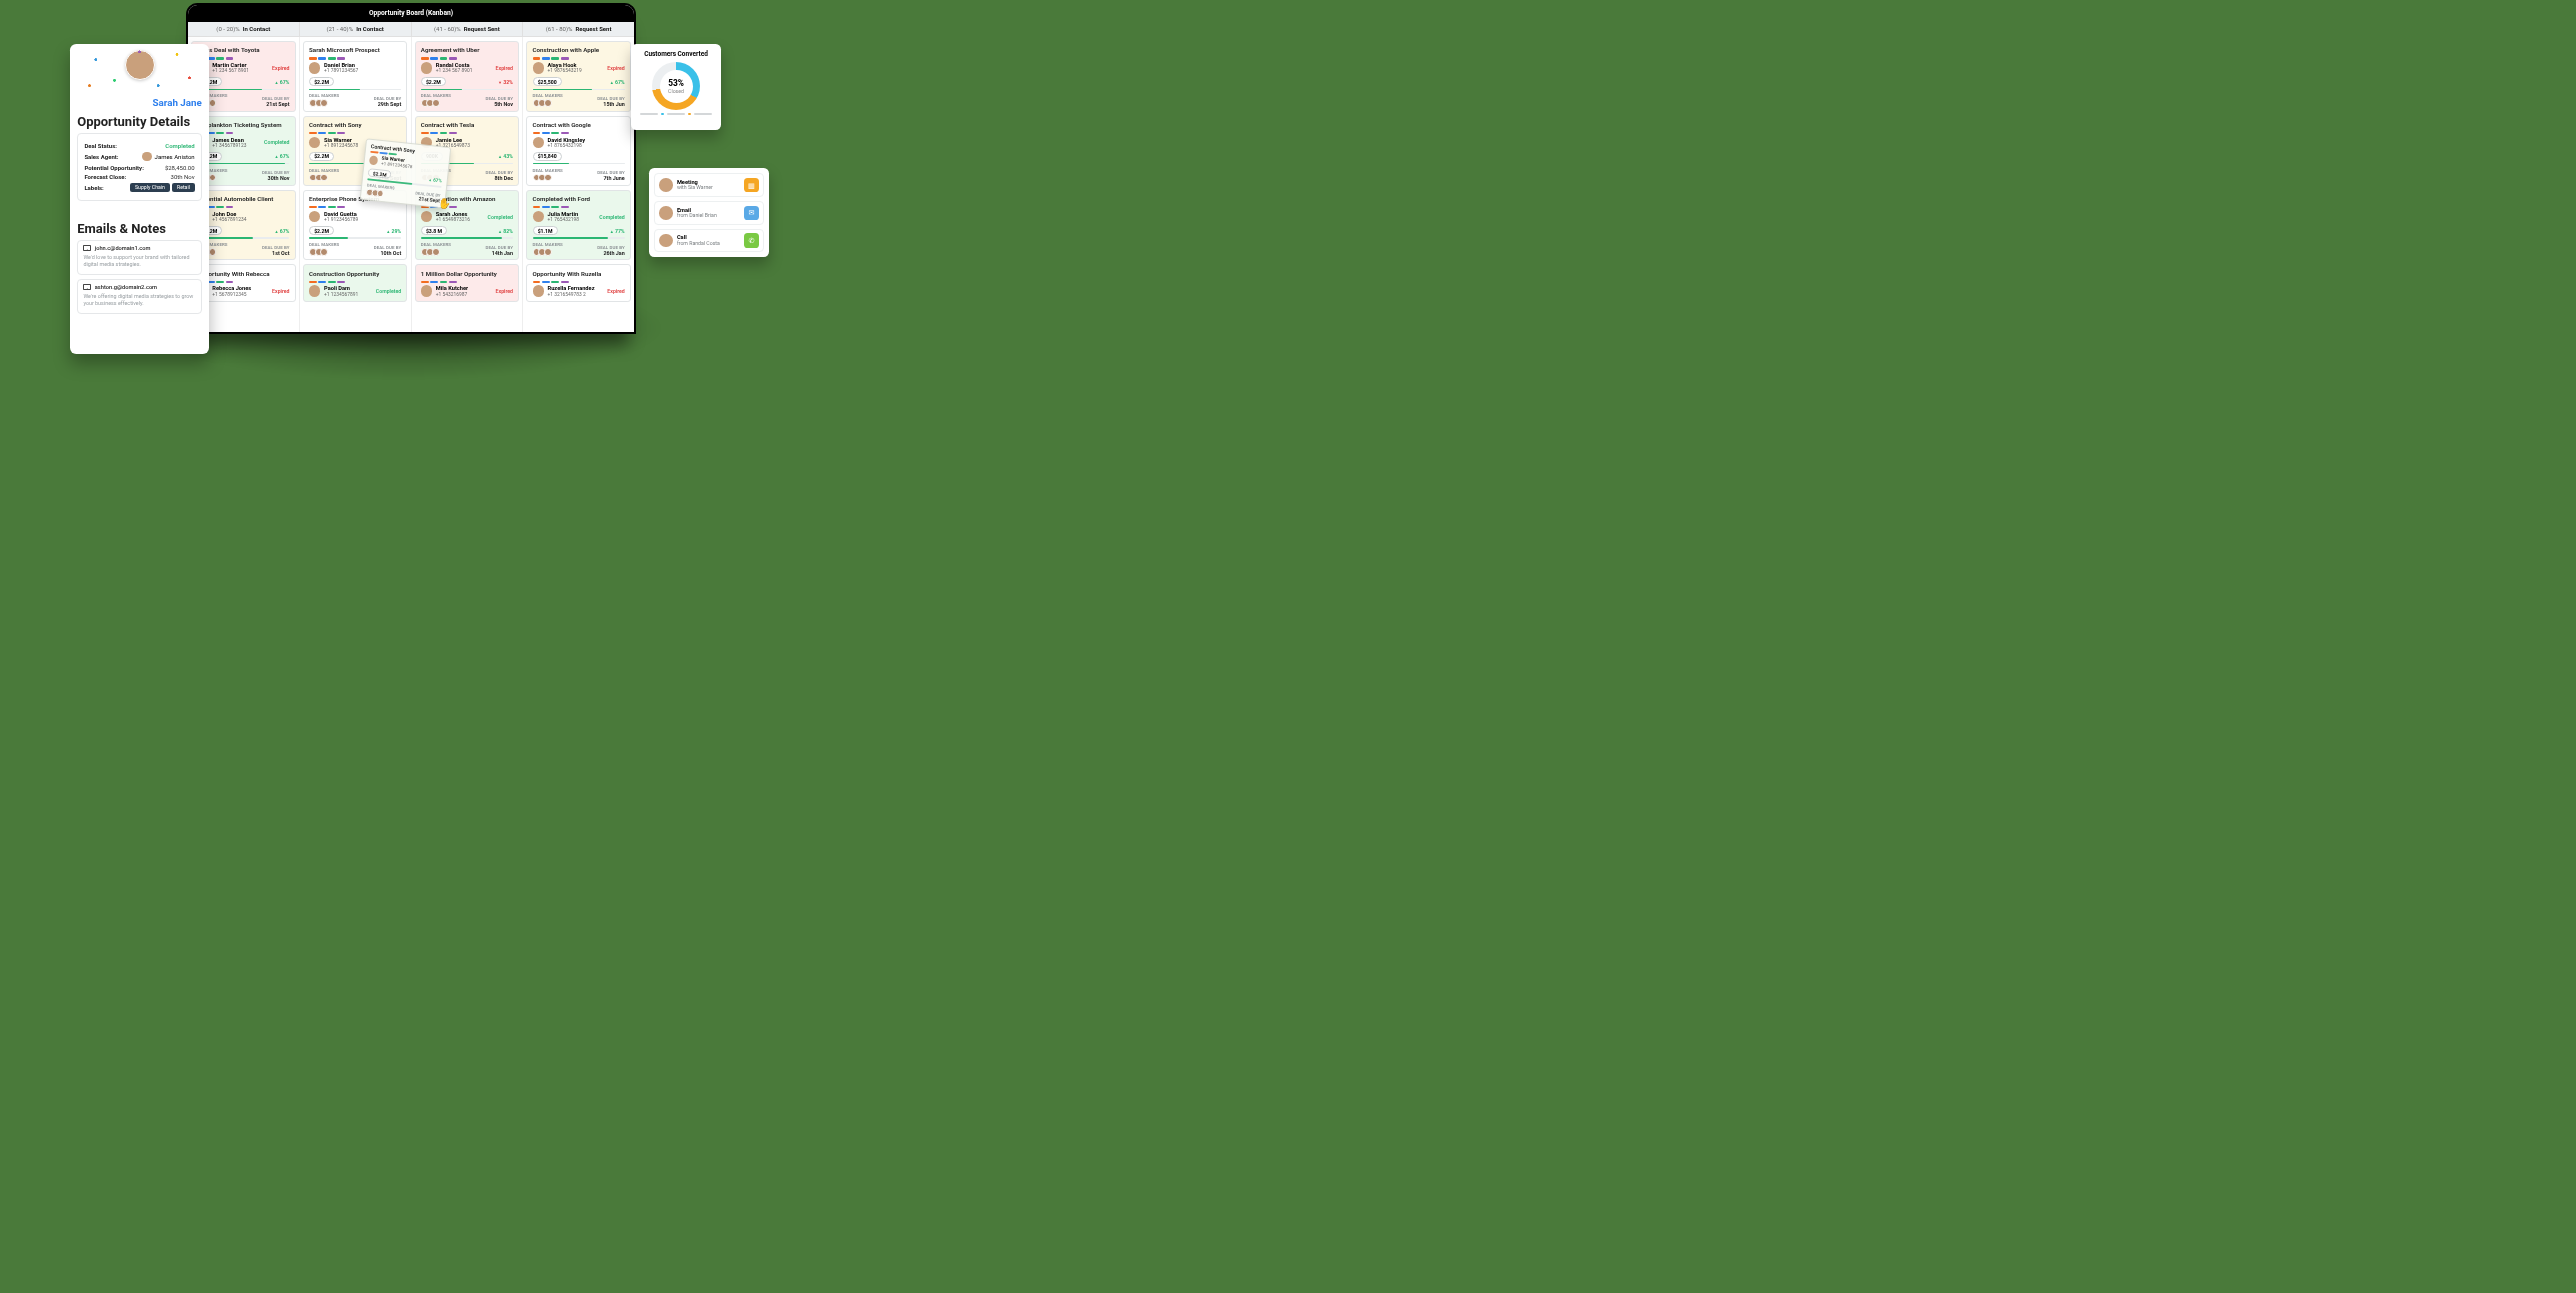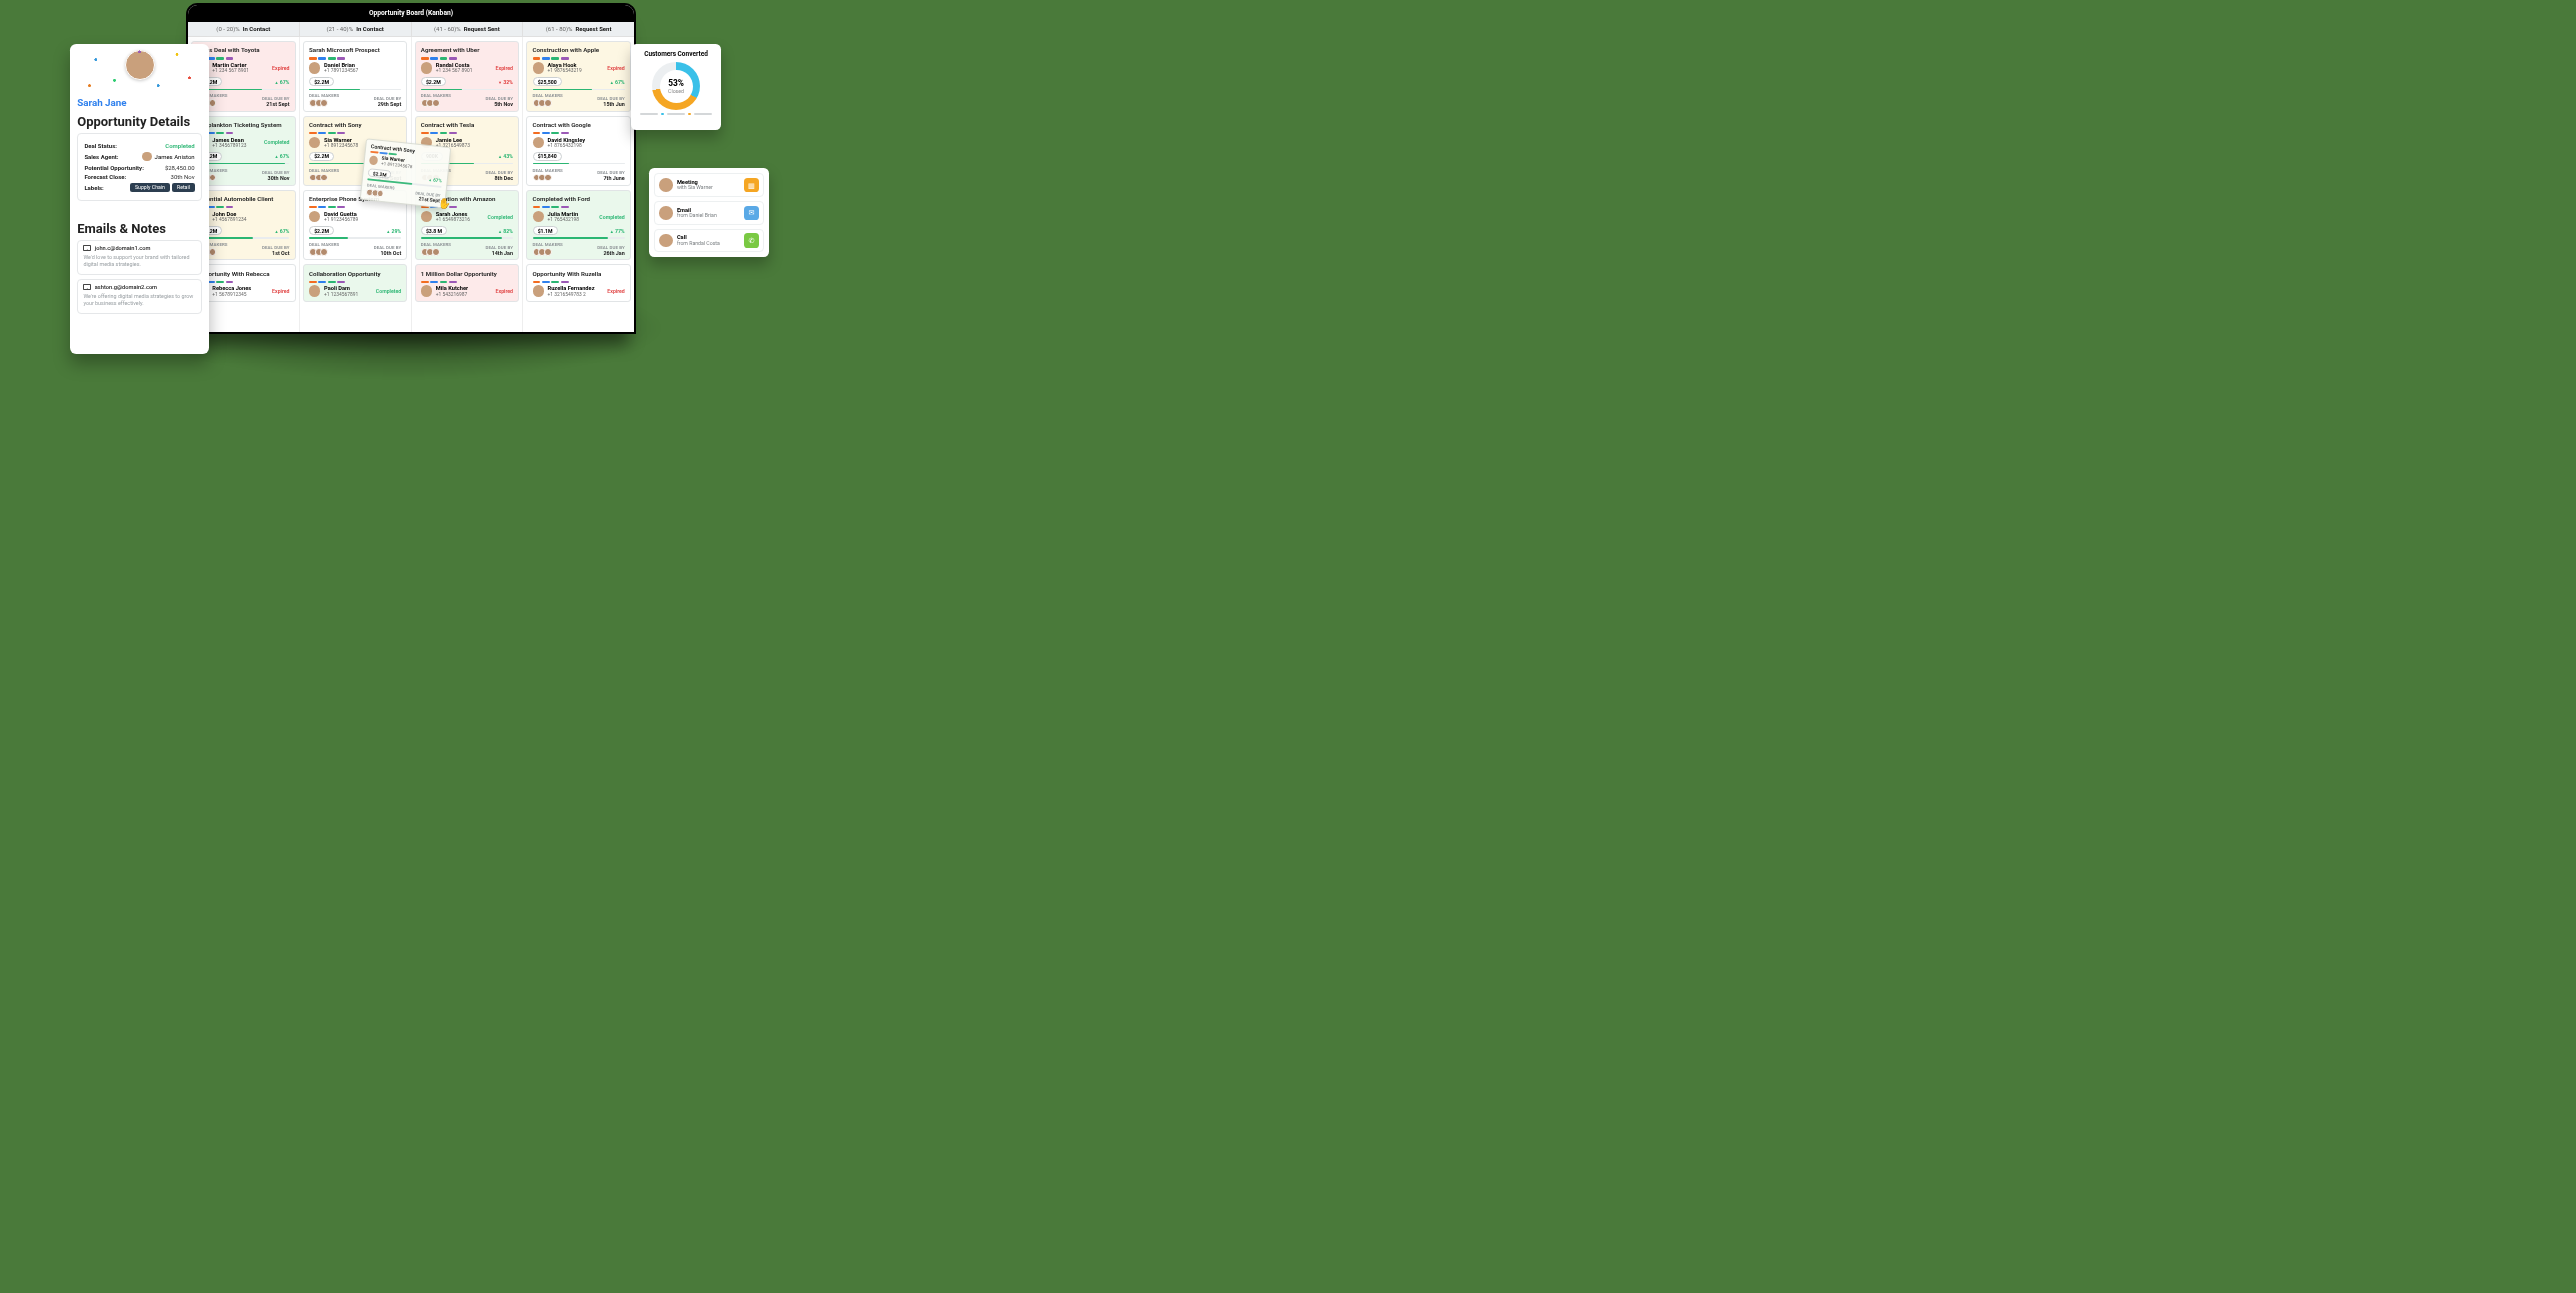--- a/index.html
+++ b/index.html
@@ -68,21 +68,21 @@
   .confetti-top .big-avatar{ width:30px; height:30px; border-radius:50%; background:#c9a07c; border:1.6px solid #fff; box-shadow:0 1px 3.1px rgba(0,0,0,.2); display:inline-block;}
   .confetti-top::before, .confetti-top::after{ content:""; position:absolute; inset:0; background:
      radial-gradient(circle at 15% 30%, #3498db 0 1px, transparent 1.6px),
      radial-gradient(circle at 80% 20%, #f1c40f 0 1px, transparent 1.6px),
      radial-gradient(circle at 30% 70%, #2ecc71 0 1px, transparent 1.6px),
      radial-gradient(circle at 90% 65%, #e74c3c 0 1px, transparent 1.6px),
      radial-gradient(circle at 50% 15%, #9b59b6 0 1px, transparent 1.6px),
      radial-gradient(circle at 10% 80%, #e67e22 0 1px, transparent 1.6px),
      radial-gradient(circle at 65% 80%, #3498db 0 1px, transparent 1.6px);
   }
-  .customer-name{ text-align:left; color:#2f80ed; font-weight:700; font-size:9.8px; margin:1px 0 6.2px;}
+  .customer-name{ text-align:right; color:#2f80ed; font-weight:700; font-size:9.8px; margin:1px 0 6.2px;}
   .section-h{ font-weight:700; font-size:13px; color:#222; margin:3.1px 0 4.1px;}
   .detail-box{ border:0.5px solid #e5e7e9; border-radius:4.1px; padding:5.2px 6.2px; font-size:6px;}
   .d-row{ display:flex; justify-content:space-between; align-items:center; margin:2.6px 0;}
   .d-lbl{ font-weight:700; color:#222;}
   .d-val{ color:#333;}
   .val-completed{ color:#2bb673; font-weight:600;}
   .agent{ display:flex; align-items:center; gap:3.1px;}
   .agent .avatar{ width:9.3px; height:9.3px;}
   .label-pill{ background:#2c3e50; color:#fff; font-size:5.2px; padding:1.6px 4.7px; border-radius:2.1px; border:none; }
 
@@ -404,21 +404,21 @@
                 <span></span>
               </div>
             </div>
             <div>
               <div class="foot-lbl">DEAL DUE BY</div>
               <div class="due">10th Oct</div>
             </div>
           </div>
         </div>
         <div class="card bg-green">
-          <div class="card-title">Collaboration Opportunity</div>
+          <div class="card-title">Construction Opportunity</div>
           <div class="stripes">
             <span class="s1"></span>
             <span class="s3"></span>
             <span class="s2"></span>
             <span class="s4"></span>
           </div>
           <div class="person-row">
             <span class="avatar"></span>
             <div class="person-info">
               <span class="person-name">Paoli Dam</span>

